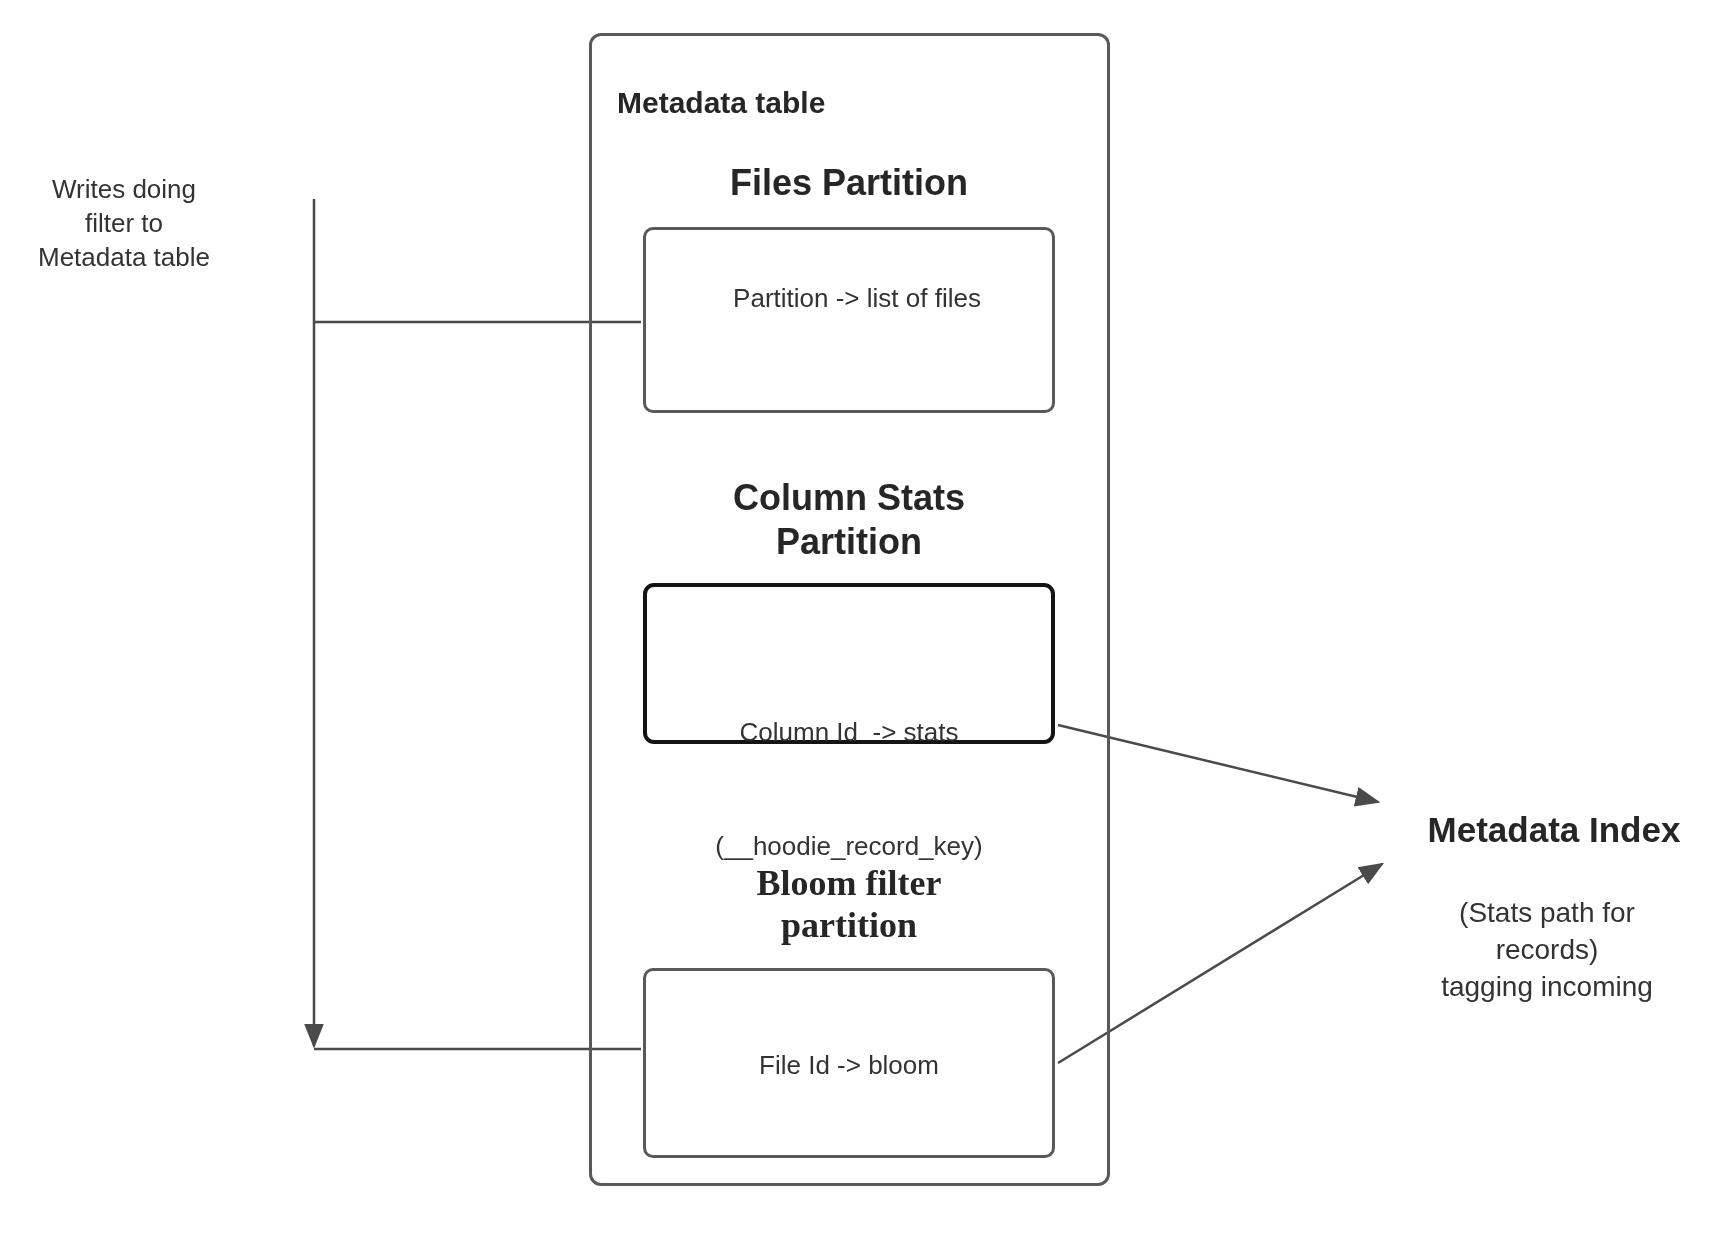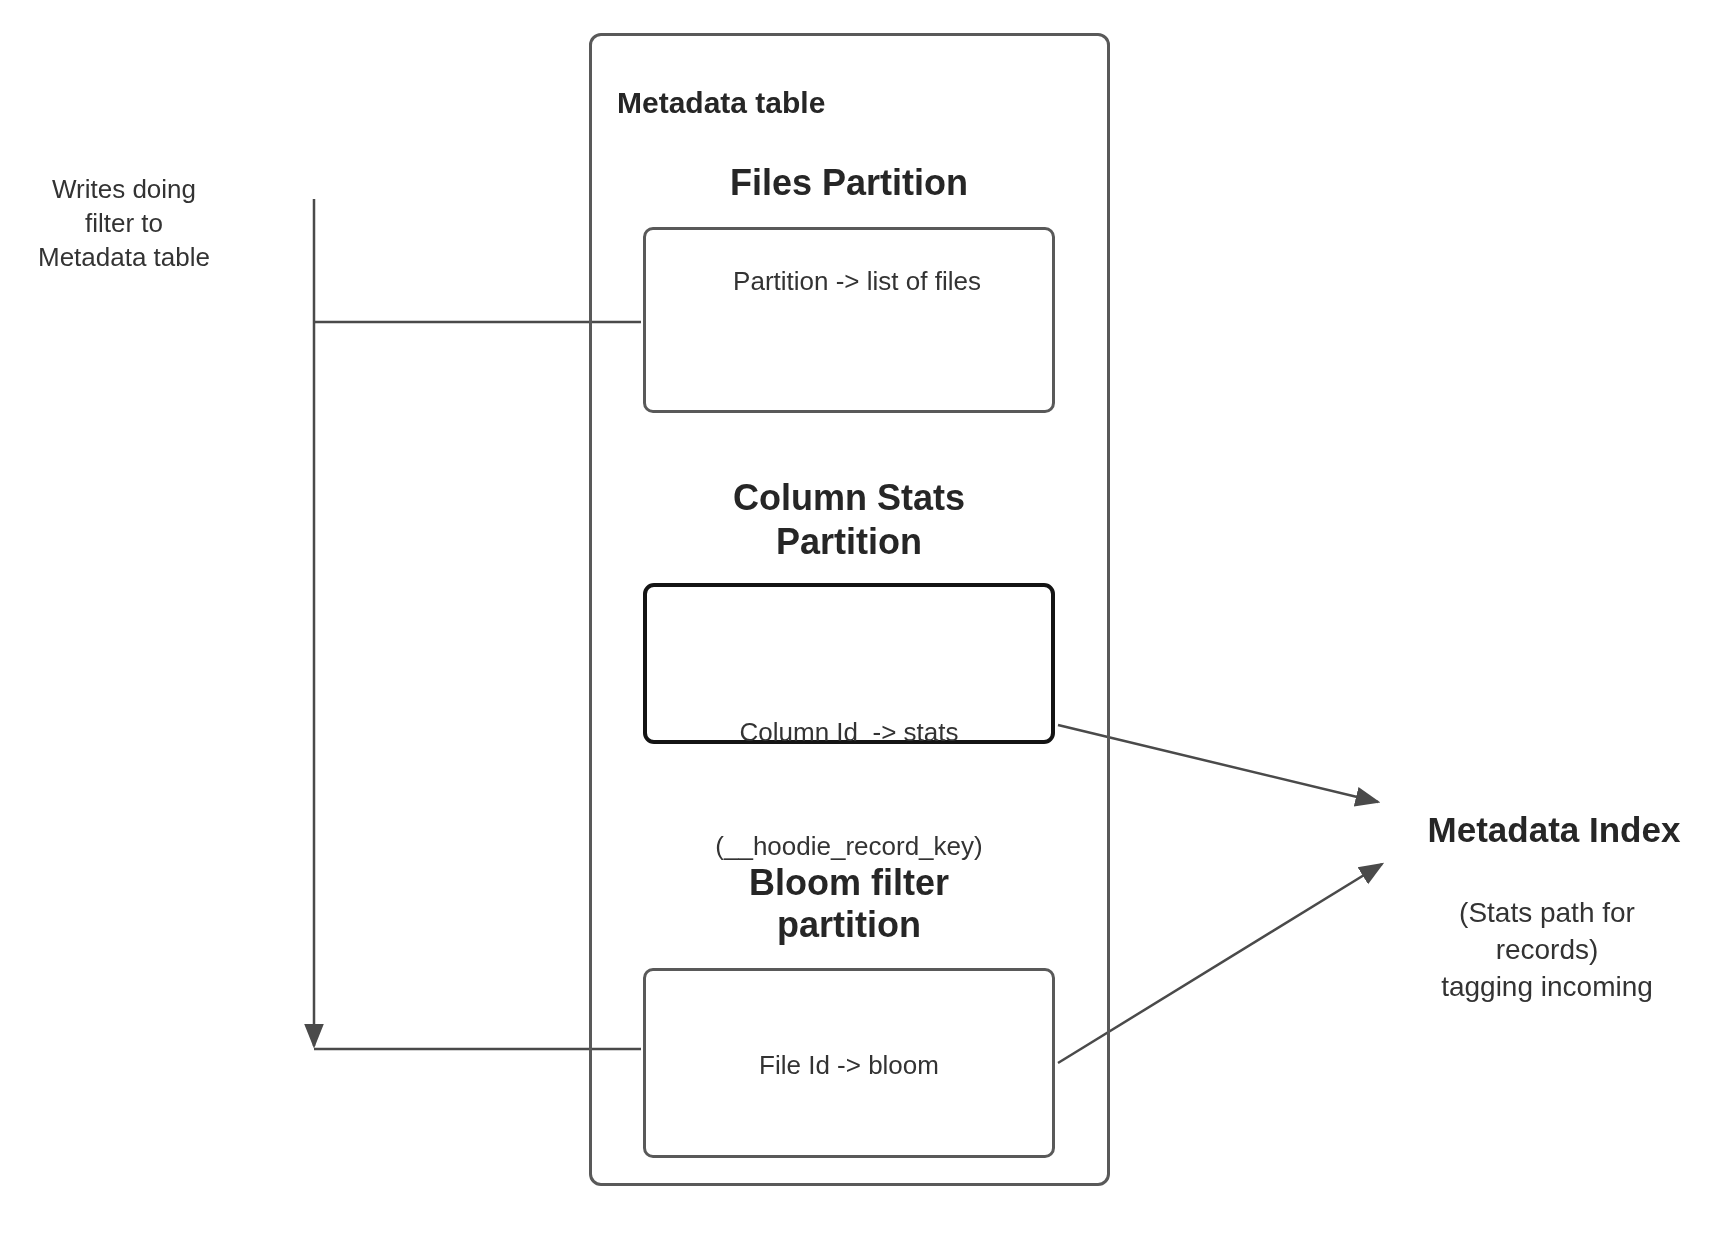--- a/index.html
+++ b/index.html
@@ -52,21 +52,21 @@
   
   .section-heading {
     position: absolute;
     left: 643px; width: 412px;
     text-align: center;
     font-size: 36px; font-weight: bold;
     color: #262626;
   }
   #files-heading { top: 162px; }
   #cs-heading    { top: 476px; line-height: 44px; }
-  #bloom-heading { top: 862px; line-height: 42px; }
+  #bloom-heading { top: 862px; line-height: 42px; font-family: Liberation Serif, serif; }
 
   
   .inner-box {
     position: absolute;
     left: 643px; width: 412px;
     background: #ffffff;
     border: 3px solid #595959;
     border-radius: 10px;
     box-sizing: border-box;
   }
@@ -75,21 +75,21 @@
   #bloom-box { top: 968px; height: 190px; }
 
   .box-text {
     position: absolute;
     left: 0; right: 0;
     text-align: center;
     font-size: 26px;
     color: #333333;
     white-space: pre-wrap;
   }
-  #files-box .box-text { top: 35px; line-height: 32px; margin-left: 16px; }
+  #files-box .box-text { top: 52px; line-height: 32px; margin-left: 16px; }
   #cs-box .box-text    { top: 50px; line-height: 38px; }
   #bloom-box .box-text { top: 78px; line-height: 32px; }
 
   
   .index-title {
     position: absolute;
     left: 1414px; top: 810px; width: 280px;
     text-align: center;
     font-size: 35px; font-weight: bold;
     color: #262626;

